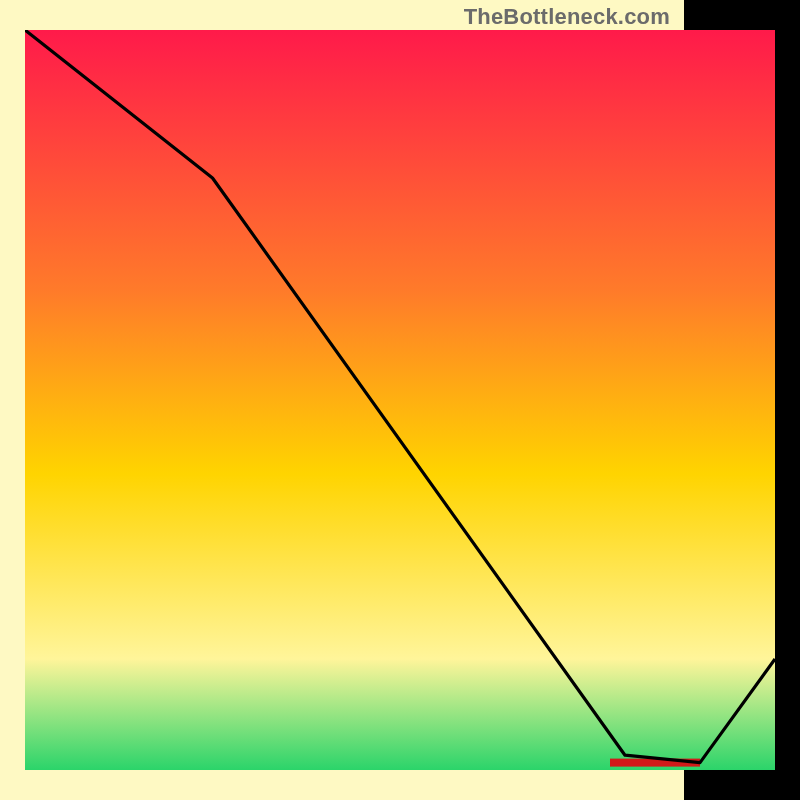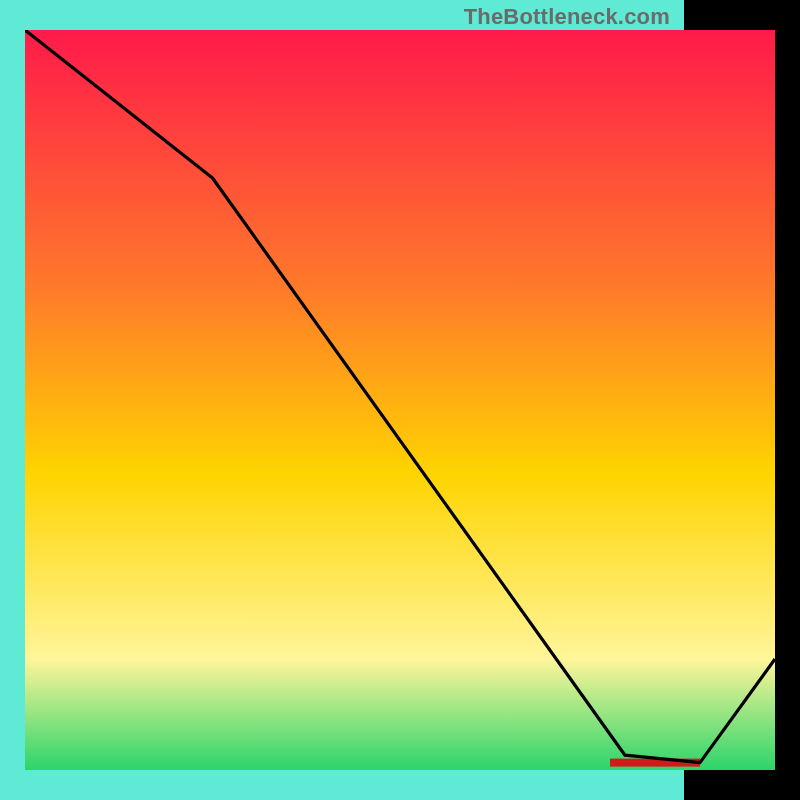--- a/index.html
+++ b/index.html
@@ -8,21 +8,21 @@
     width: 800px;
     height: 800px;
     background: #000;
     overflow: hidden;
     font-family: Arial, Helvetica, sans-serif;
   }
   .frame {
     position: relative;
     width: 684px;
     height: 800px;
-    background: #5eead4;
+    background: #fef9c3;
     text-align: center;
   }
   .watermark {
     position: absolute;
     top: 4px;
     right: 14px;
     color: #6b6b6b;
     font-size: 22px;
     font-weight: 600;
     letter-spacing: 0.2px;

